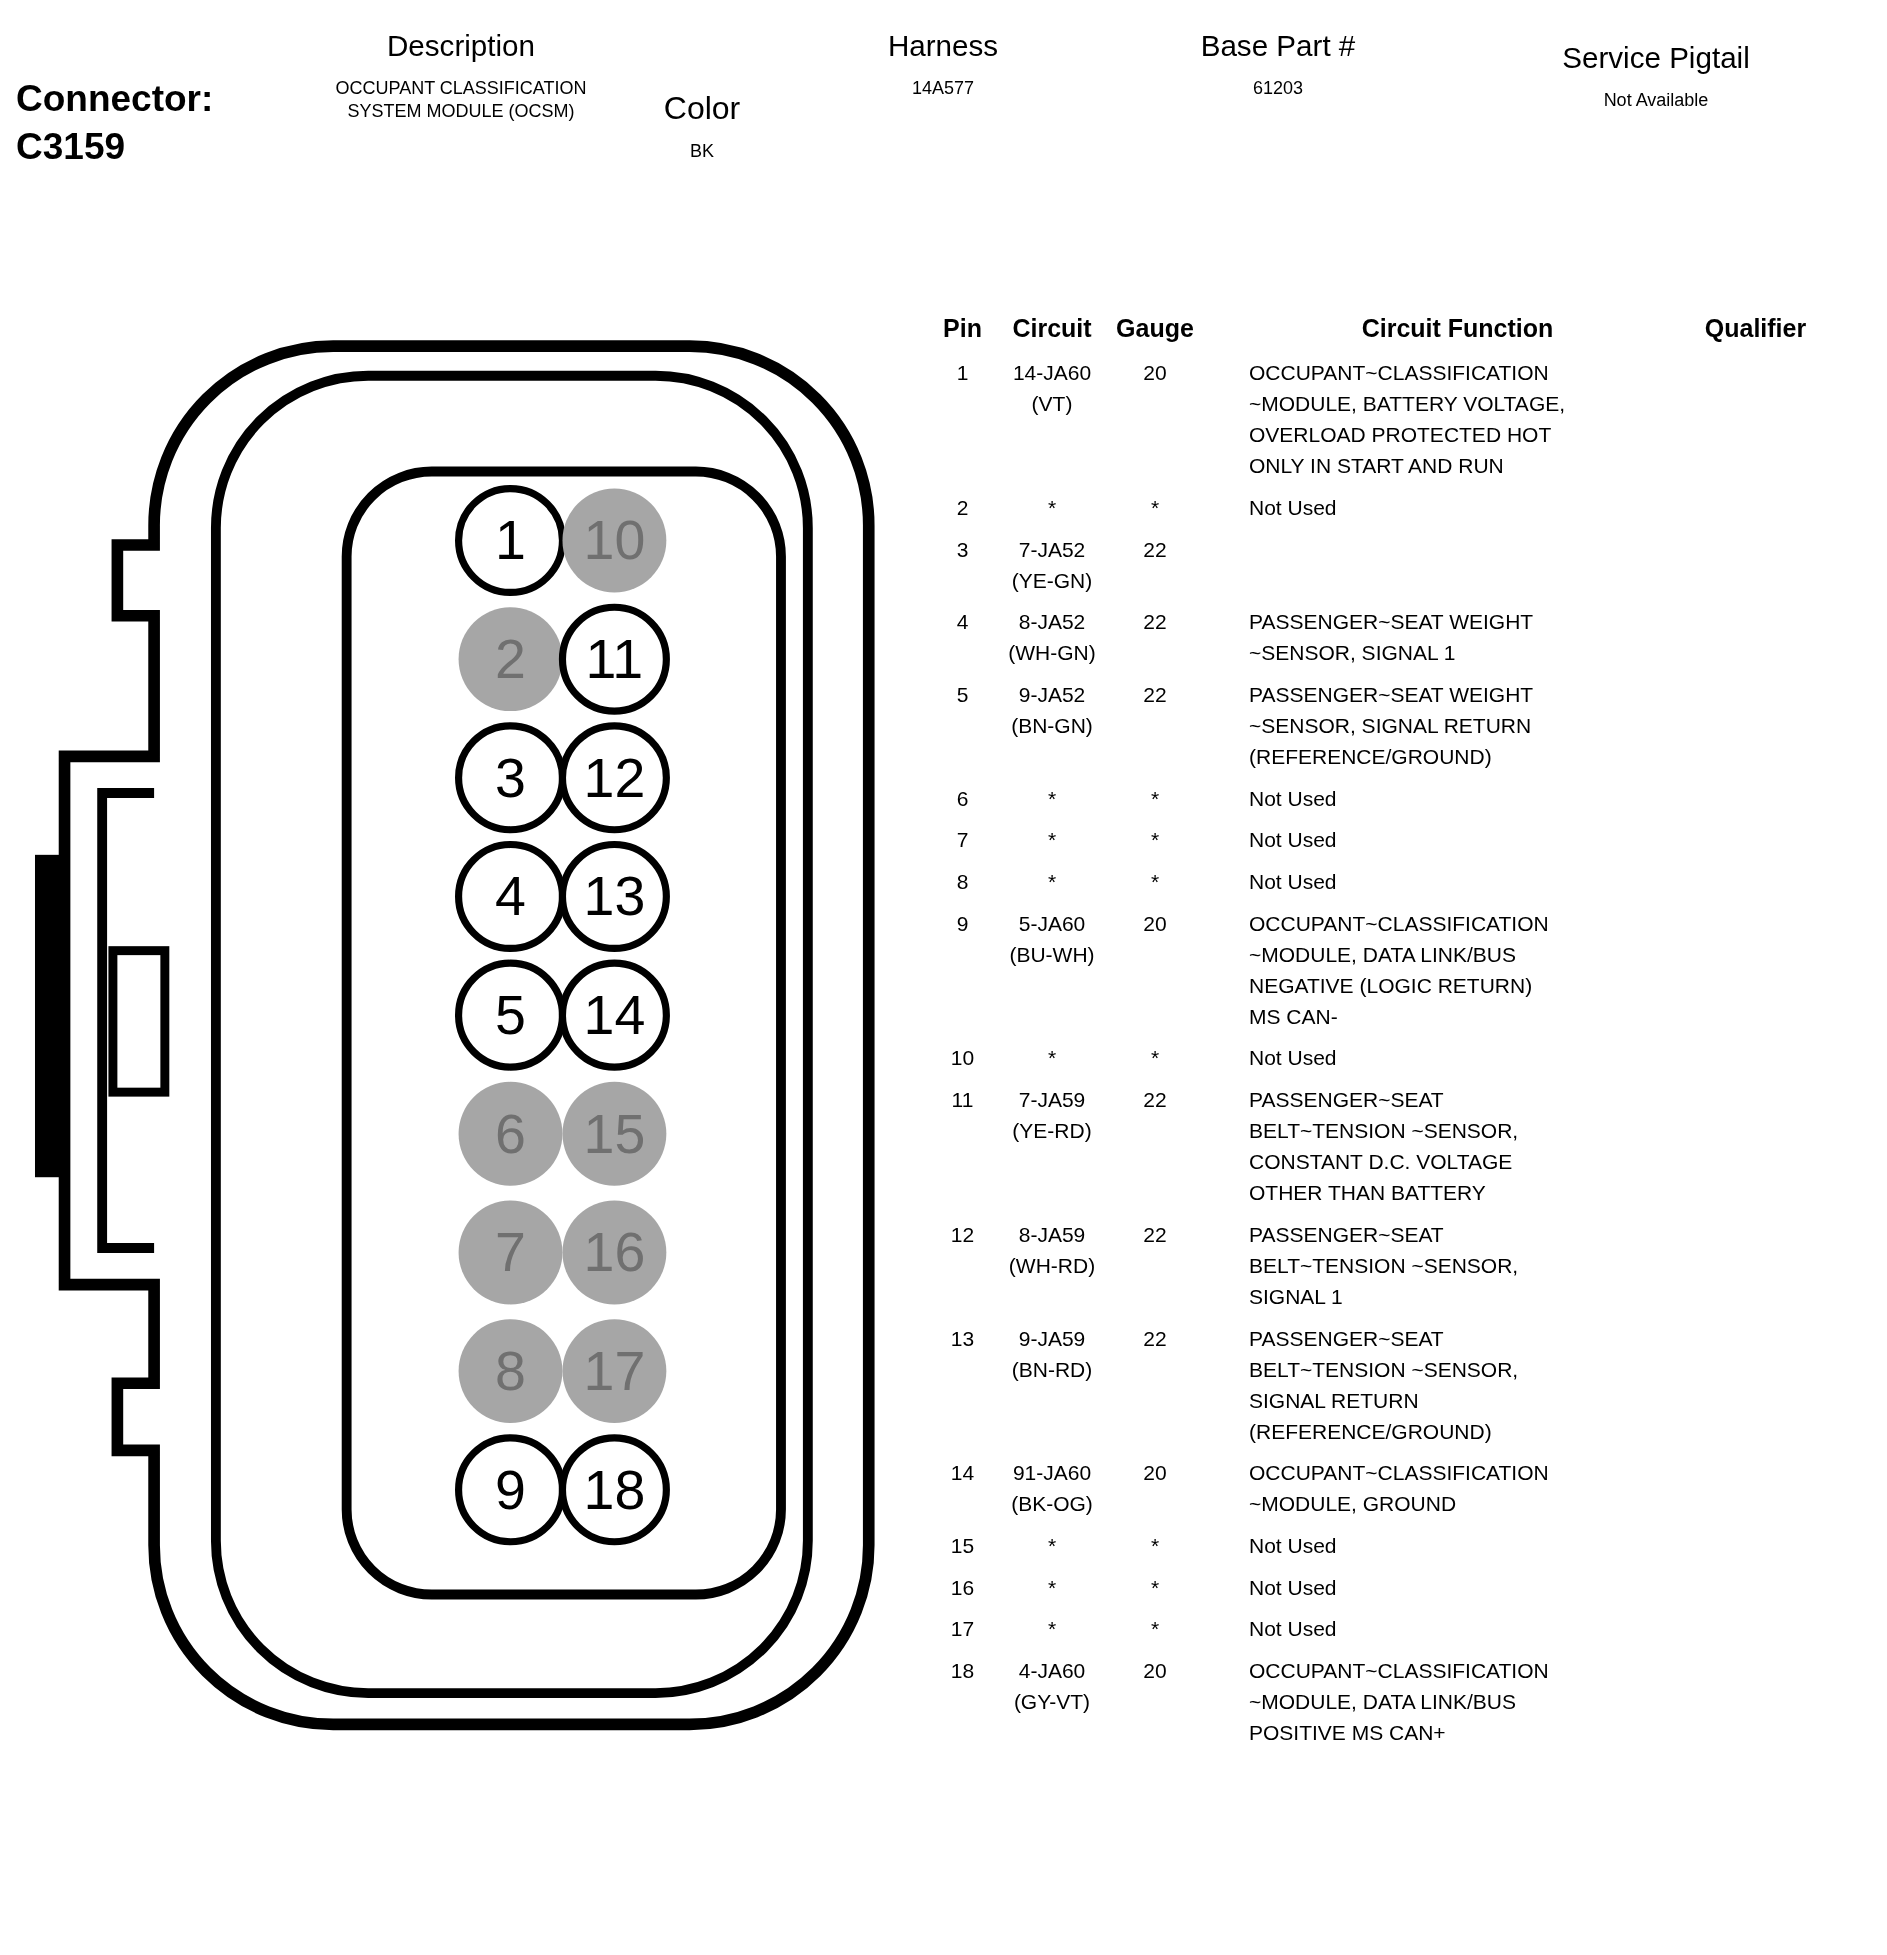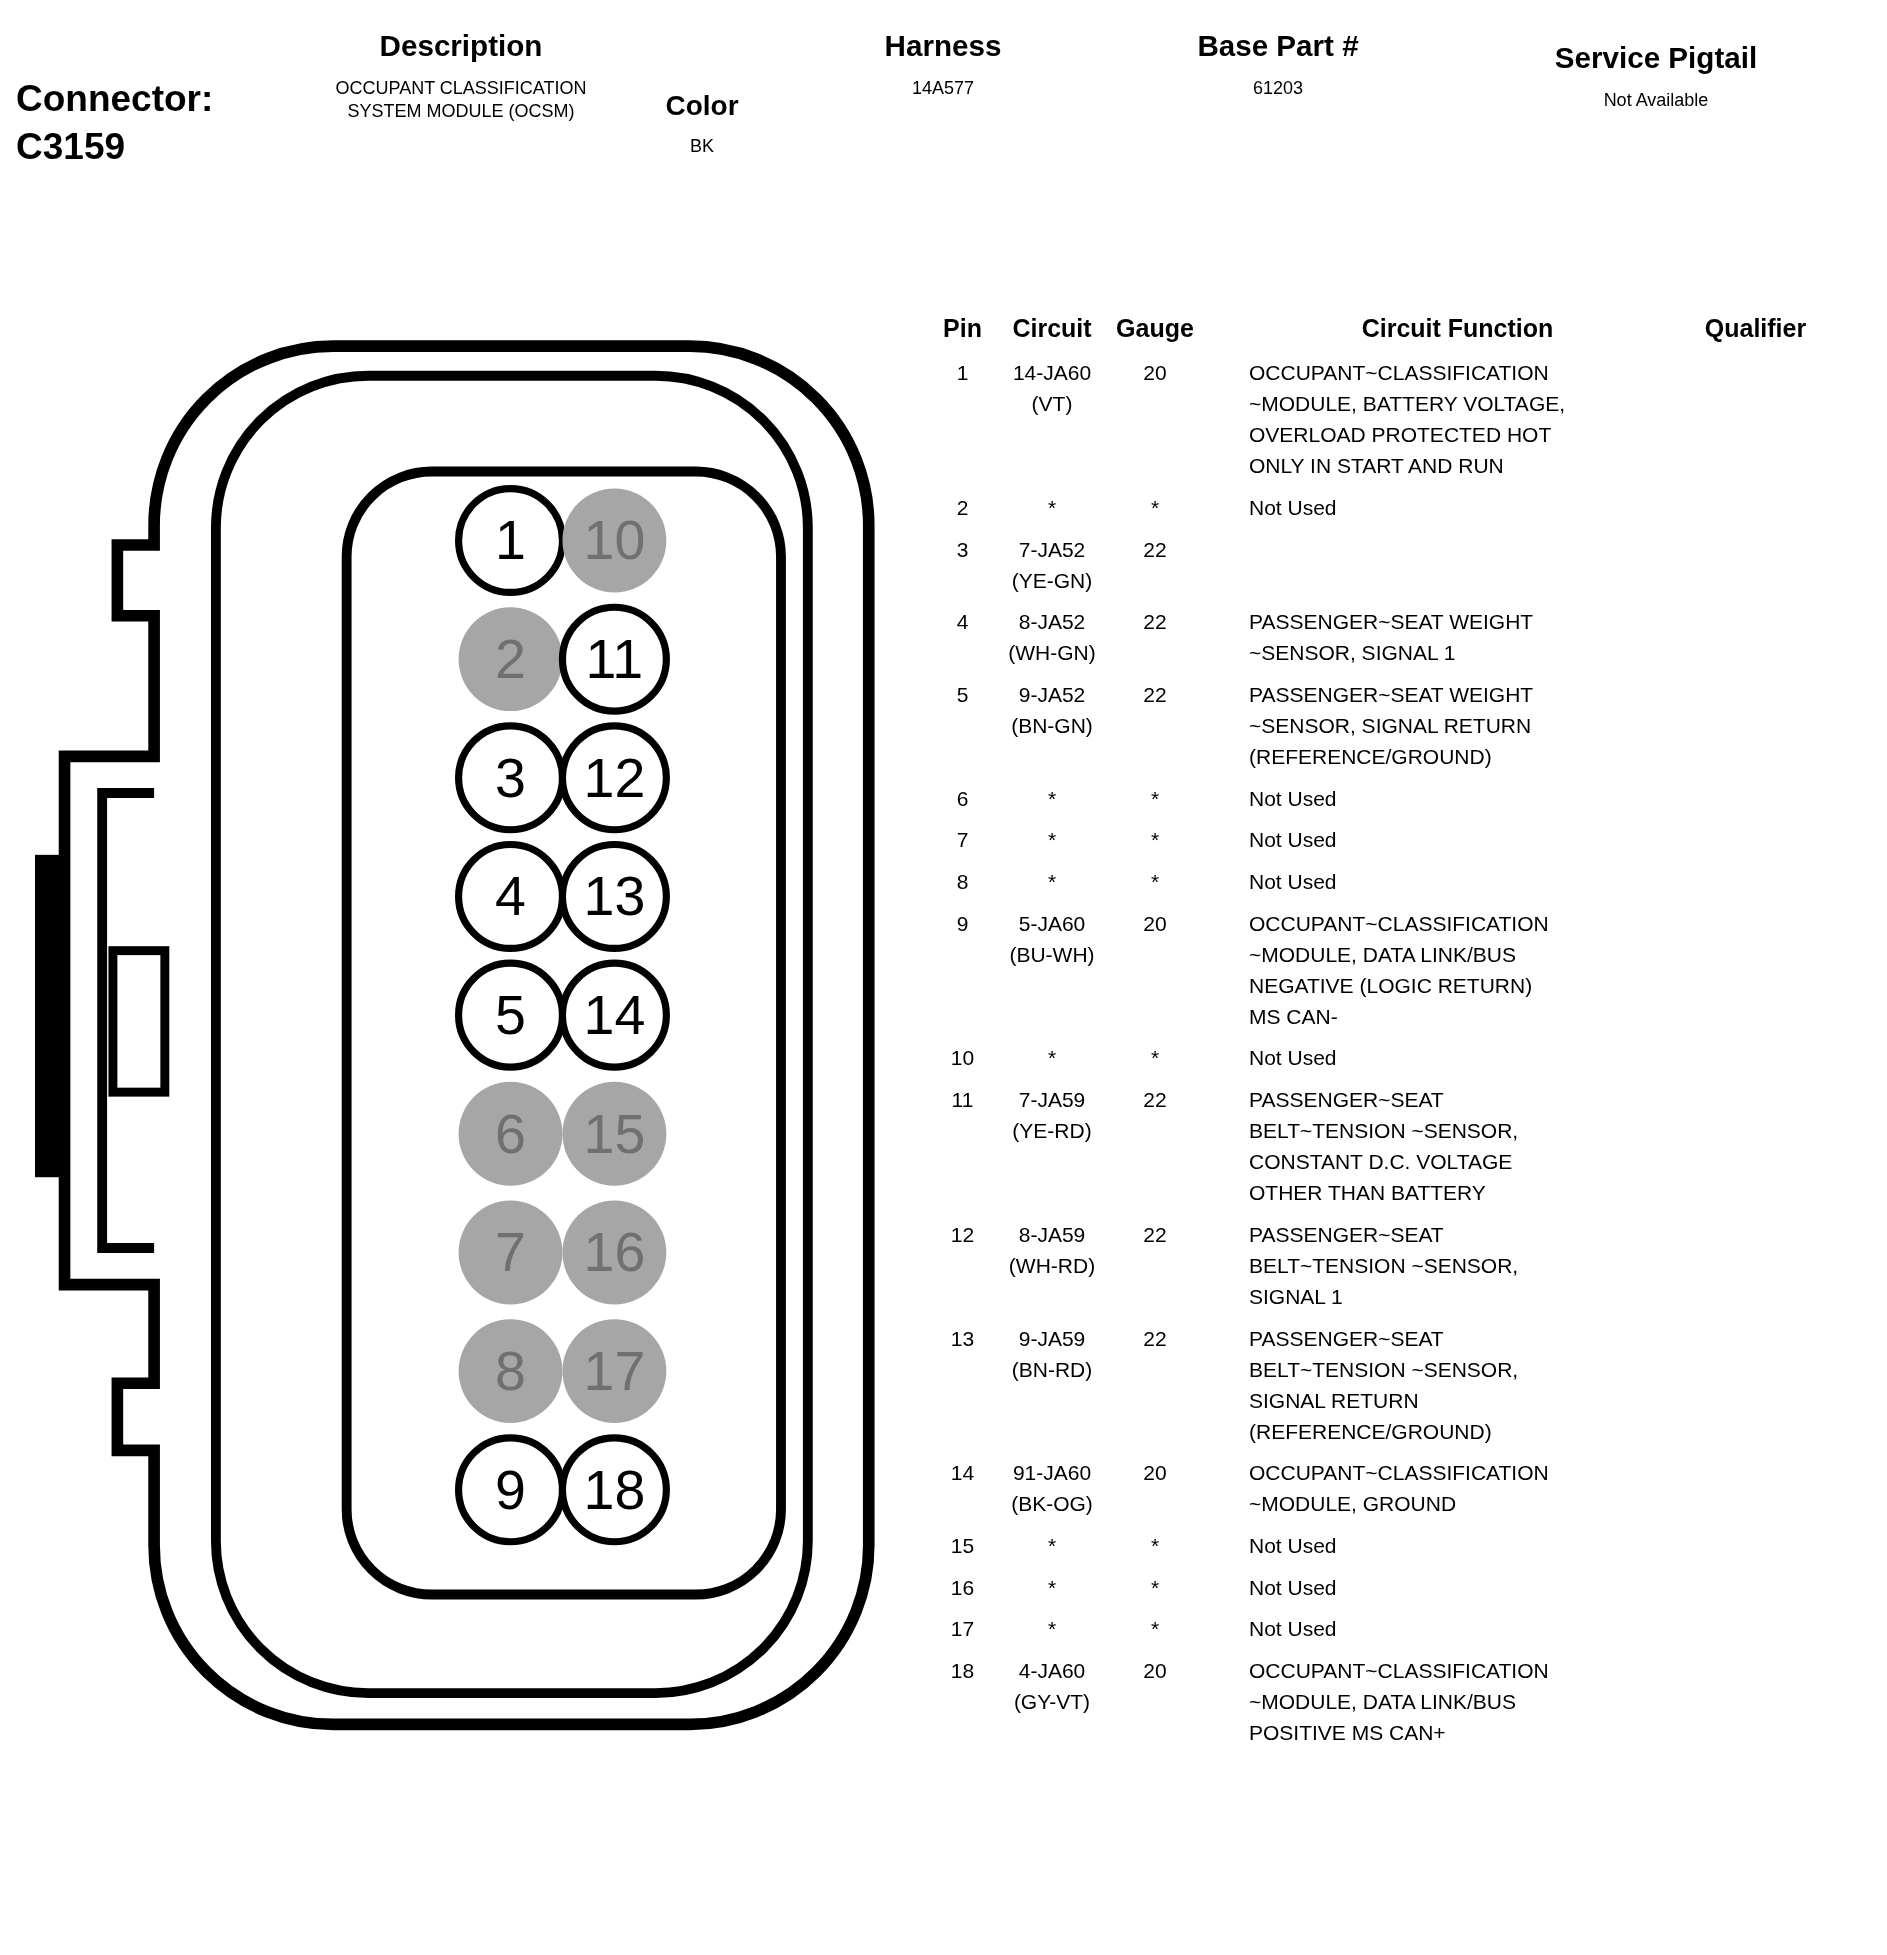--- a/index.html
+++ b/index.html
@@ -16,26 +16,26 @@
     overflow: hidden;
   }
   .abs { position: absolute; }
 
   
   #connector-title {
     left: 16px; top: 75px;
     font-size: 37px; font-weight: 700; line-height: 1.3;
   }
   .head-block { text-align: center; }
-  .col-label { font-size: 29.6px; font-weight: 700; }
+  .col-label { font-size: 29.6px; font-weight: 400; }
   .col-value { font-size: 18px; line-height: 1.26; margin-top: 14.3px; }
 
   #desc-block    { left: 322px;  top: 29px;  width: 278px; }
   #color-block   { left: 644px;  top: 90px; width: 116px; }
-  #color-block .col-label { font-size: 28px; }
+  #color-block .col-label { font-size: 32px; }
   #color-block .col-value { margin-top: 12.5px; }
   #harness-block { left: 849px;  top: 29px;  width: 188px; }
   #basepart-block{ left: 1166px; top: 29px;  width: 224px; }
   #pigtail-block { left: 1517px; top: 41px;  width: 278px; }
 
   
   #connector-svg { left: 25px; top: 339px; }
 
   
   #pin-table { left: 931px; top: 313px; width: 922px; font-size: 21px; }

